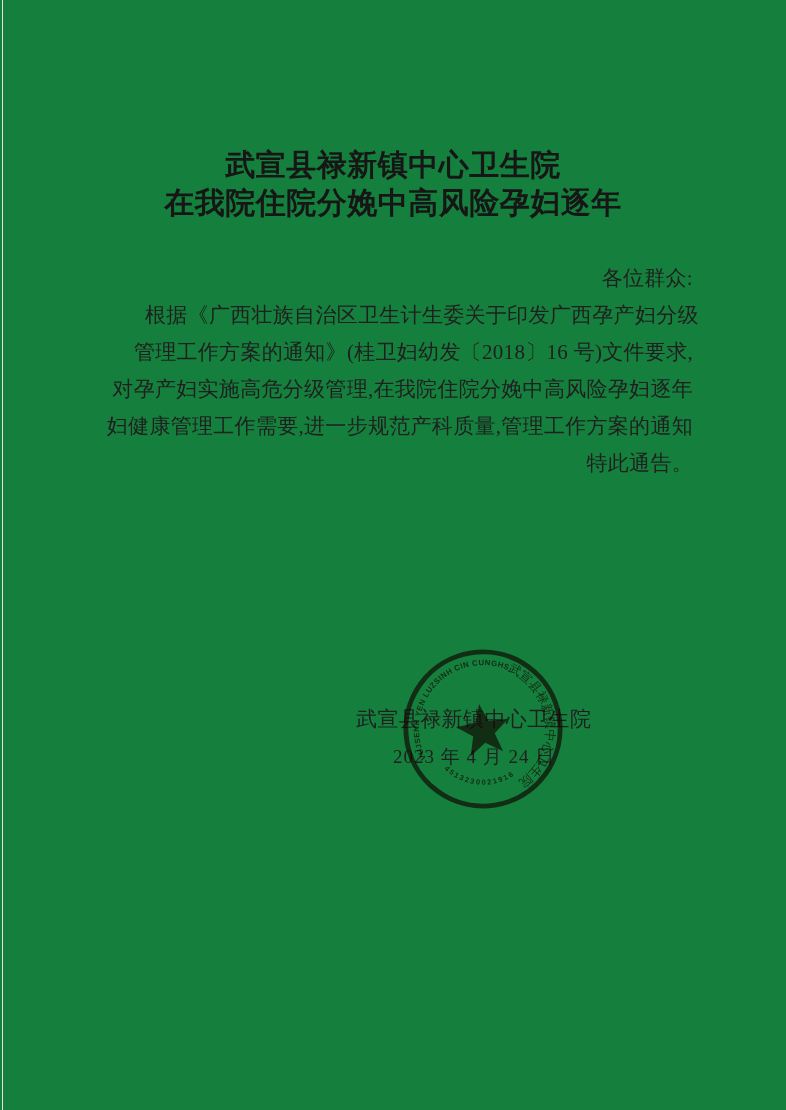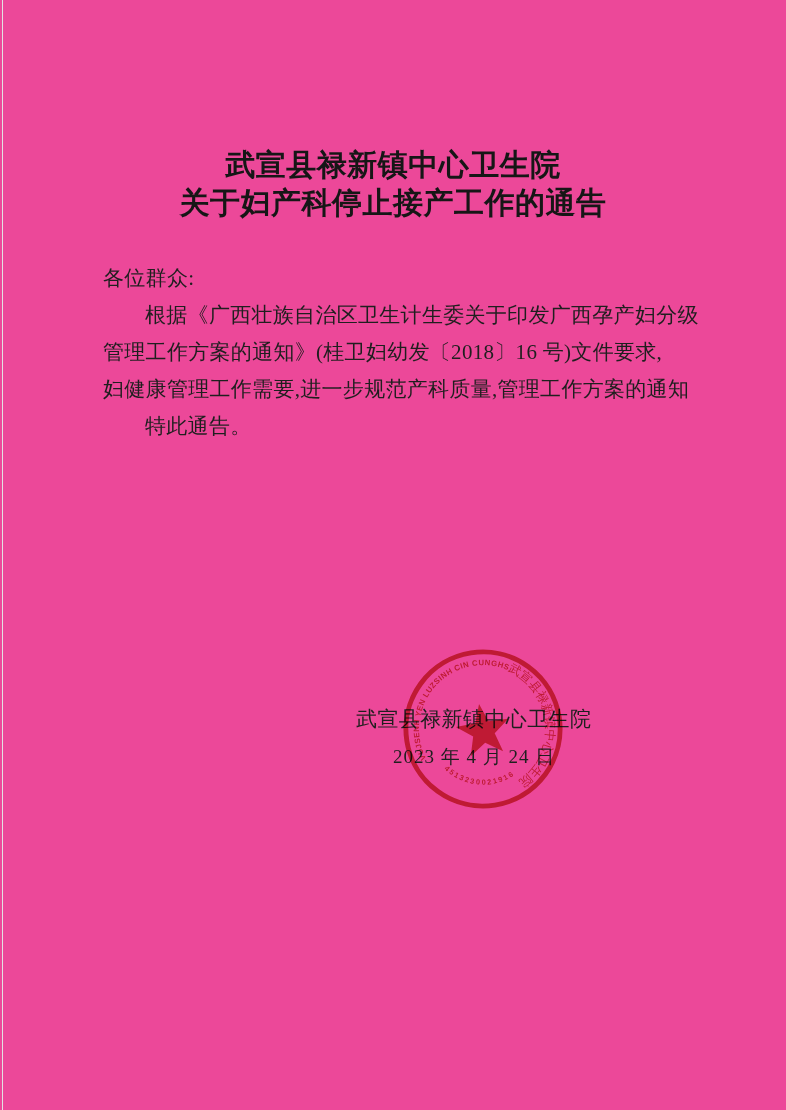--- a/index.html
+++ b/index.html
@@ -4,21 +4,21 @@
 <style>
   html, body {
     margin: 0;
     padding: 0;
     background: #ffffff;
   }
   .page {
     position: relative;
     width: 786px;
     height: 1110px;
-    background: #ec4899;
+    background: #15803d;
     font-family: "Liberation Serif", serif;
     color: #222222;
     overflow: hidden;
   }
   .page::before {
     content: "";
     position: absolute;
     left: 2px; top: 0; bottom: 0;
     width: 1px;
     background: #e2e2e2;
@@ -38,20 +38,21 @@
   .content {
     position: absolute;
     top: 260px;
     left: 103px;
     width: 590px;
     font-size: 21px;
     line-height: 37px;
     letter-spacing: 0.3px;
     color: #1f1f1f;
     white-space: nowrap;
+    text-align: right;
   }
   .content .line { height: 37px; }
   .content .indent { text-indent: 42px; }
   .signature {
     position: absolute;
     top: 705px;
     left: 356px;
     font-size: 21px;
     letter-spacing: 0.4px;
     color: #1f1f1f;
@@ -94,27 +95,28 @@
     letter-spacing: 2.2px;
   }
 </style>
 </head>
 <body>
 
 <div class="page">
 
   <div class="title-block">
     <div>武宣县禄新镇中心卫生院</div>
-    <div>关于妇产科停止接产工作的通告</div>
+    <div>在我院住院分娩中高风险孕妇逐年</div>
   </div>
 
   <div class="content">
     <div class="line">各位群众:</div>
     <div class="line indent">根据《广西壮族自治区卫生计生委关于印发广西孕产妇分级</div>
     <div class="line">管理工作方案的通知》(桂卫妇幼发〔2018〕16 号)文件要求,</div>
+    <div class="line">对孕产妇实施高危分级管理,在我院住院分娩中高风险孕妇逐年</div>
     <div class="line">妇健康管理工作需要,进一步规范产科质量,管理工作方案的通知</div>
     <div class="line indent">特此通告。</div>
   </div>
 
   <div class="signature">武宣县禄新镇中心卫生院</div>
   <div class="date">2023 年 4 月 24 日</div>
 
   <div class="seal">
     <svg viewBox="0 0 200 200" xmlns="http://www.w3.org/2000/svg">
       <defs>

